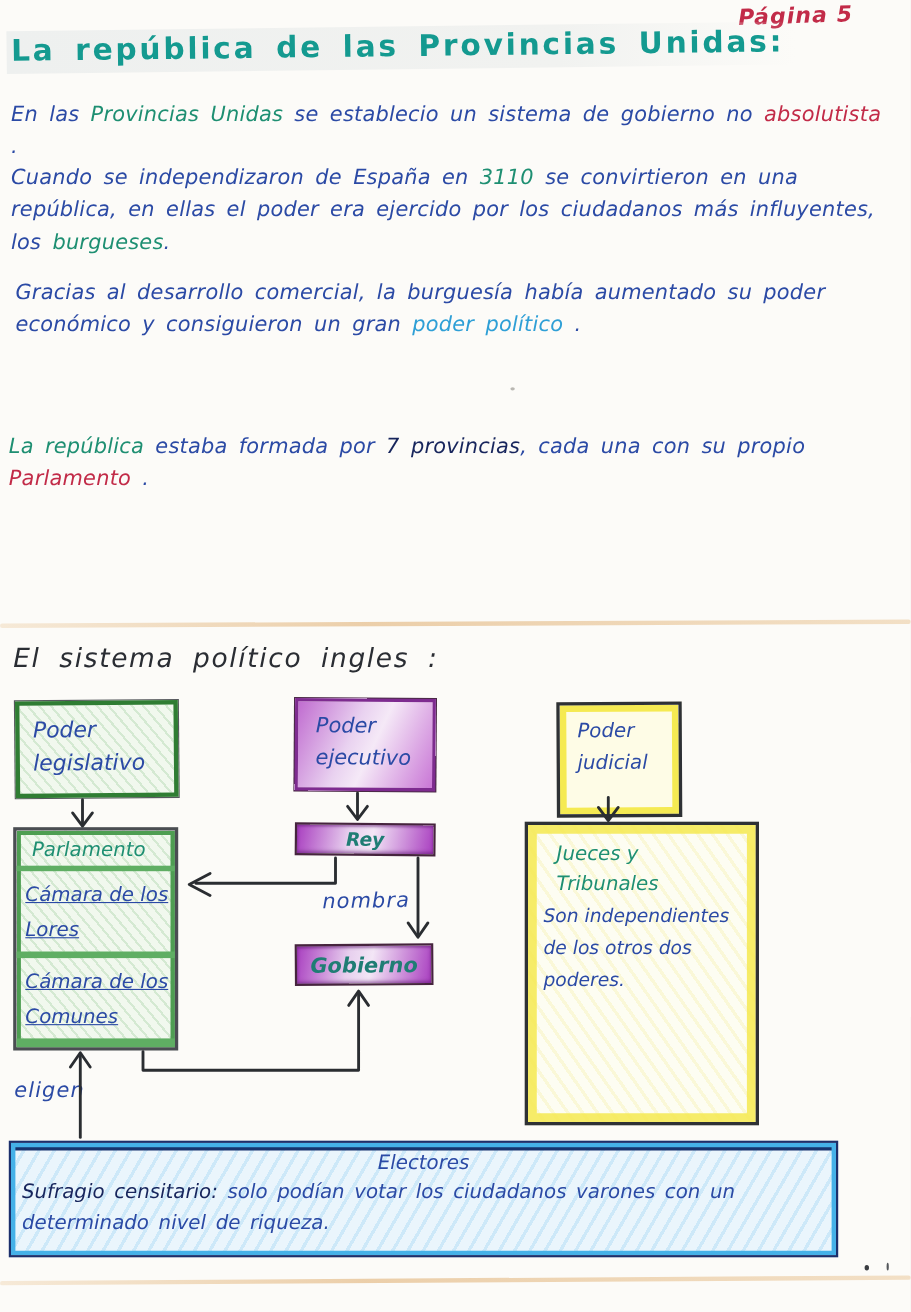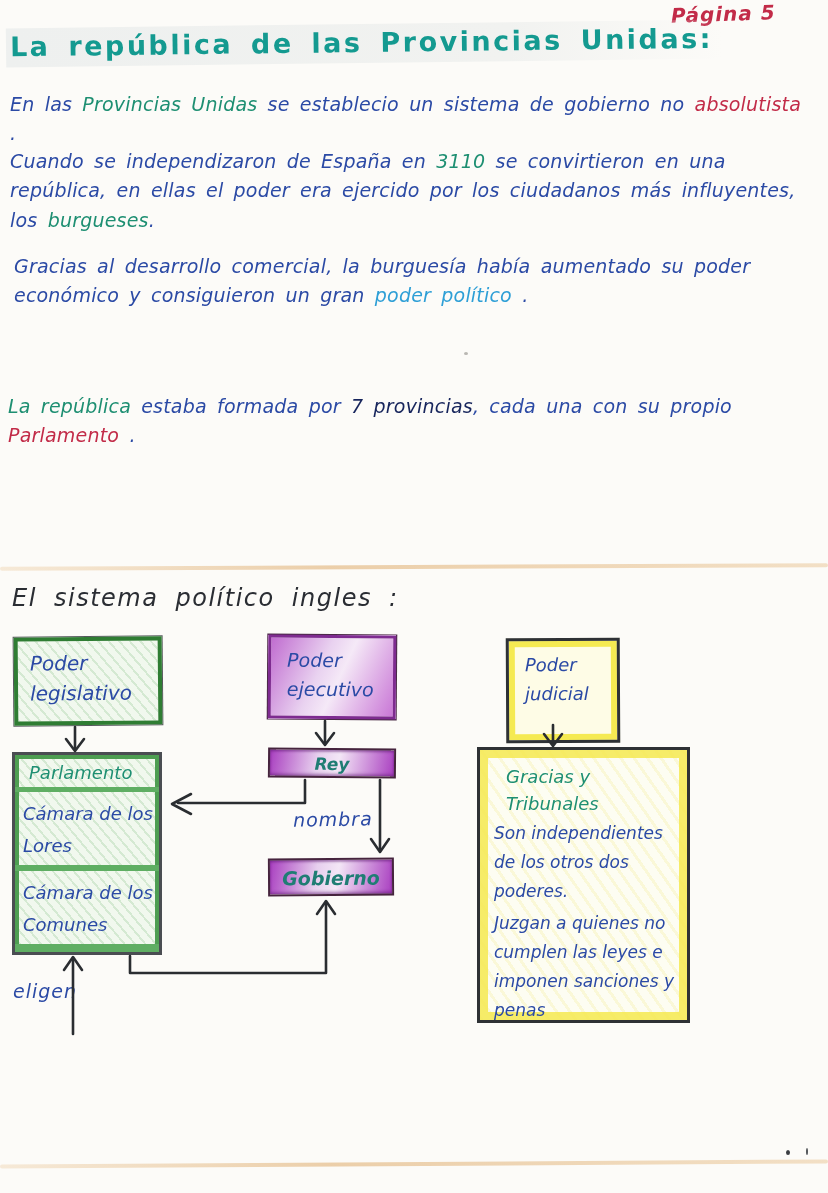--- a/index.html
+++ b/index.html
@@ -87,21 +87,21 @@
   .box-parlamento{
     left:12px;top:752px;width:150px;height:203px;
     border:3px solid #4a4d52;
     box-shadow:inset 0 0 0 4px #4e9e52;
     display:flex;flex-direction:column;
   }
   .parl-header{
     padding:7px 0 4px 14px;font-size:18px;
     border-bottom:5px solid #5fae63;
   }
-  .parl-section{flex:1;padding:6px 2px 0 8px;font-size:18px;line-height:1.75;}
+  .parl-section{flex:1;padding:6px 2px 0 8px;font-size:18px;line-height:1.75;text-decoration:underline;}
   .parl-lores{border-bottom:6px solid #5fae63;}
   .parl-comunes{border-bottom:8px solid #5fae63;}
 
   .bar{
     border:2px solid #46243e;
     background:linear-gradient(100deg,#a93fc0 0%,#e7cfee 38%,#f3e6f6 55%,#a93fc0 100%);
     box-shadow:inset 0 2px 2px rgba(90,20,110,.45), inset 0 -2px 3px rgba(90,20,110,.5);
     text-align:center;
   }
   .box-rey{left:268px;top:748px;width:128px;height:30px;font-size:17px;font-weight:bold;
@@ -188,25 +188,28 @@
   </div>
 
   <div class="dbox bar box-gobierno hw">
     <span class="bar-label">Gobierno</span>
   </div>
 
   <div class="flow-label lbl-nombra hw ink-blue">nombra</div>
   <div class="flow-label lbl-eligen hw ink-blue">eligen</div>
 
   <div class="dbox box-jueces">
-    <div class="jueces-title hw ink-teal">Gracias y Tribunales</div>
+    <div class="jueces-title hw ink-teal">Jueces y Tribunales</div>
     <div class="jueces-body hw ink-blue">Son independientes de los otros dos poderes.</div>
-    <div class="jueces-body hw ink-blue">Juzgan a quienes no cumplen las leyes e imponen sanciones y penas</div>
-  </div>
-
+  </div>
+
+  <div class="dbox box-electores">
+    <div class="electores-title hw ink-blue">Electores</div>
+    <div class="electores-body hw"><span class="ink-navy">Sufragio censitario:</span><span class="ink-blue"> solo podían votar los ciudadanos varones con un determinado nivel de riqueza.</span></div>
+  </div>
 
   <svg class="arrows" width="828" height="1193" viewBox="0 0 828 1193">
     <g stroke="#2a2d31" stroke-width="2.6" fill="none" stroke-linecap="round" stroke-linejoin="round">
 
       <g>
         <path d="M75,727 L75,749"></path>
         <polyline points="66,739 75,751 84,739"></polyline>
       </g>
 
       <g>

